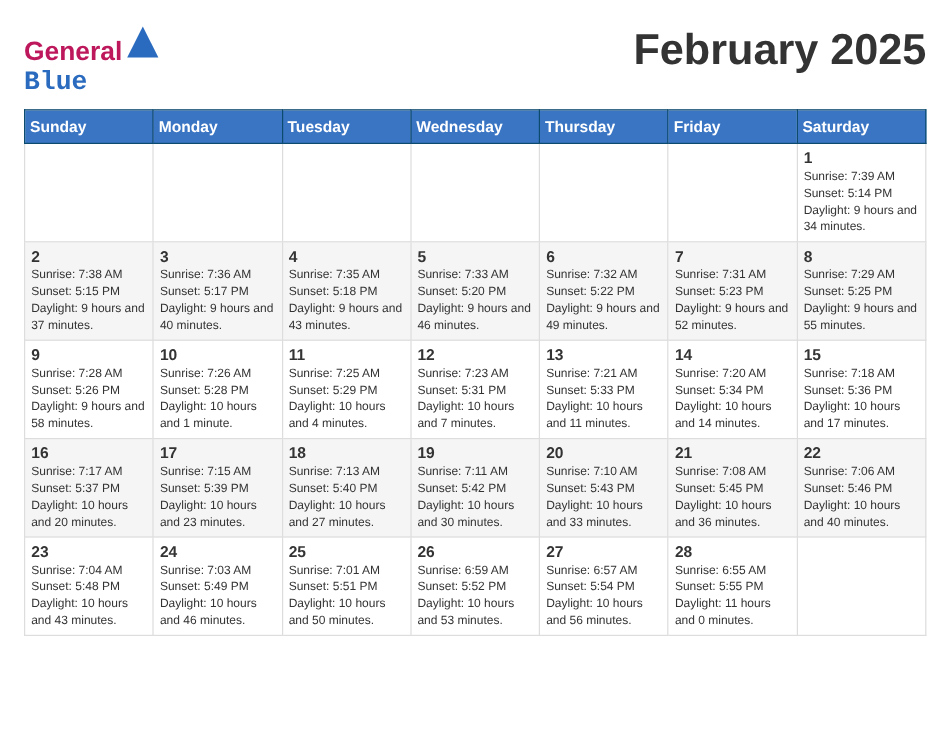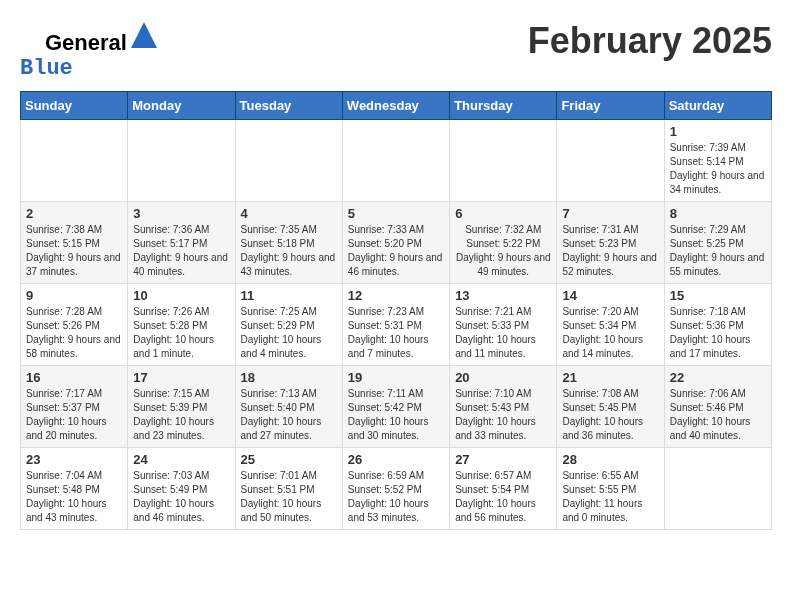--- a/index.html
+++ b/index.html
@@ -18,21 +18,21 @@
     }
     .logo {
       display: flex;
       align-items: center;
     }
     .logo-text {
       font-size: 22px;
       font-weight: bold;
       line-height: 1.1;
     }
-    .logo-general { color: #000000; margin-left: 25px; }
+    .logo-general { color: #be185d; }
     .logo-blue { color: #2a6bbf; font-family: Liberation Mono, monospace; }
     .logo-icon {
       width: 30px;
       height: 30px;
       margin-left: 2px;
     }
     .title-block {
       text-align: right;
     }
     .month-title {
@@ -154,21 +154,21 @@
 Daylight: 9 hours and 43 minutes.</div>
         </td>
         <td>
           <span class="day-number">5</span>
           <div class="day-info" style="white-space: pre-line;">Sunrise: 7:33 AM
 Sunset: 5:20 PM
 Daylight: 9 hours and 46 minutes.</div>
         </td>
         <td>
           <span class="day-number">6</span>
-          <div class="day-info" style="white-space: pre-line; text-align: center;">Sunrise: 7:32 AM
+          <div class="day-info" style="white-space: pre-line;">Sunrise: 7:32 AM
 Sunset: 5:22 PM
 Daylight: 9 hours and 49 minutes.</div>
         </td>
         <td>
           <span class="day-number">7</span>
           <div class="day-info" style="white-space: pre-line;">Sunrise: 7:31 AM
 Sunset: 5:23 PM
 Daylight: 9 hours and 52 minutes.</div>
         </td>
         <td>

